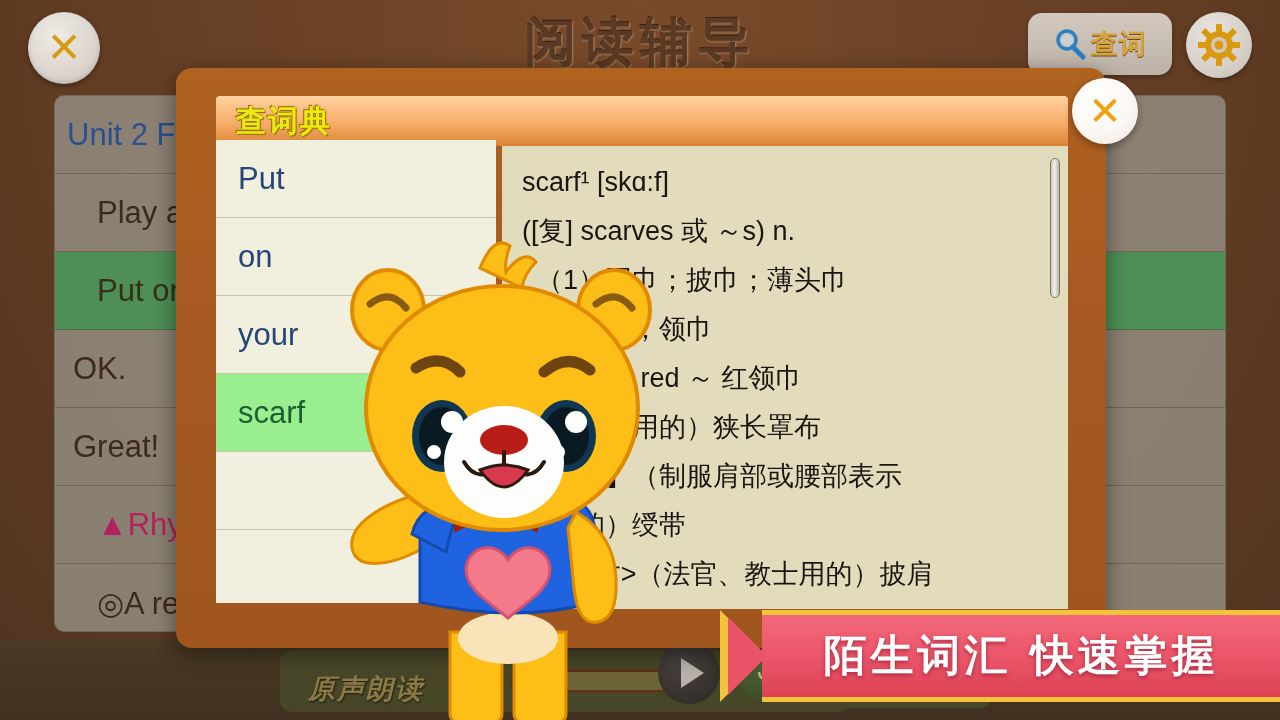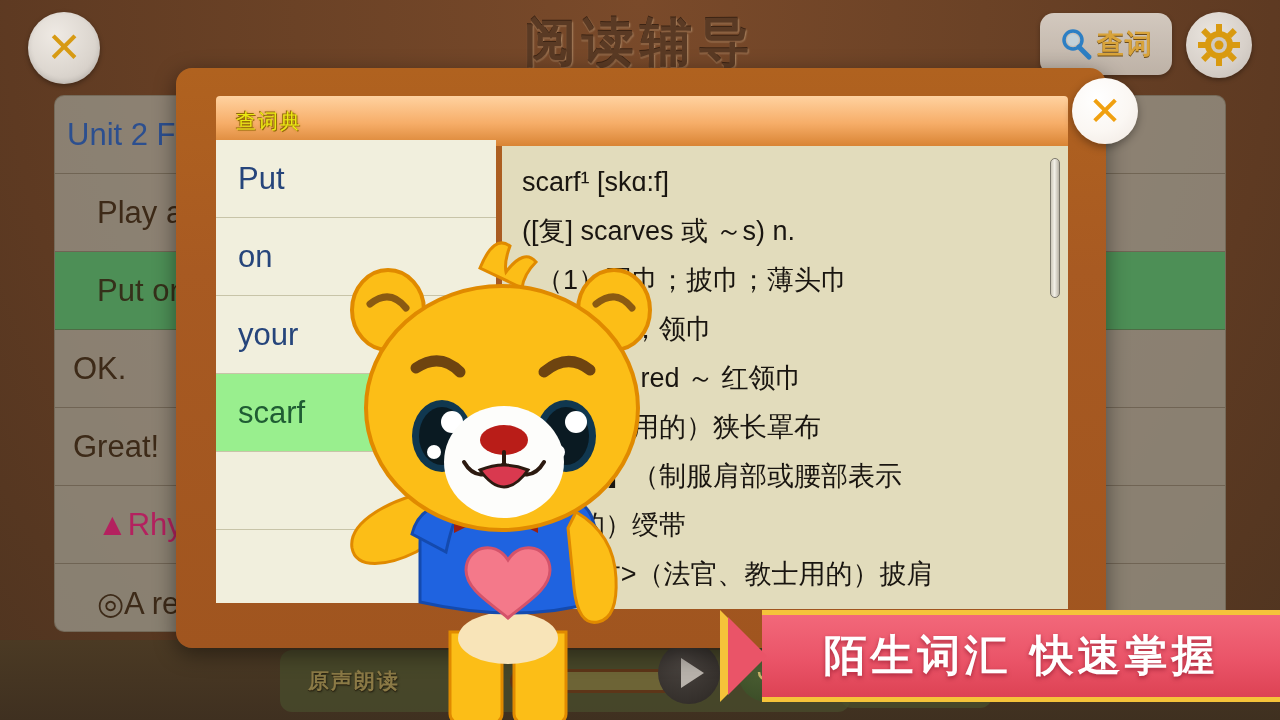--- a/index.html
+++ b/index.html
@@ -47,21 +47,21 @@
   #close-main .glyph { font-size: 42px; font-weight: bold; color: #d79a13; line-height: 1; }
 
   #settings-btn {
     right: 28px; top: 12px; width: 66px; height: 66px;
     background: radial-gradient(circle at 38% 32%, #e9e4de 0%, #d7d0c9 60%, #c2bbb4 100%);
     box-shadow: 0 2px 5px rgba(0,0,0,.35);
   }
 
   #search-btn {
     position: absolute; right: 108px; top: 13px;
-    width: 132px; height: 62px;
+    width: 144px; height: 62px;
     border-radius: 14px;
     background: linear-gradient(180deg, rgba(226,220,212,.88) 0%, rgba(205,198,189,.85) 100%);
     box-shadow: 0 2px 5px rgba(0,0,0,.3);
     display: flex; align-items: center; justify-content: center; gap: 4px;
     cursor: pointer;
   }
   #search-btn .lbl {
     font-size: 27px; font-weight: bold; color: #d8a33a;
     text-shadow: 0 1px 0 #6a4a1a;
     letter-spacing: 1px;
@@ -99,28 +99,29 @@
     background: linear-gradient(180deg, #4b3a24 0%, #3f3020 100%);
     z-index: 4;
   }
   .bb-group {
     position: absolute; left: 280px; top: 10px;
     width: 570px; height: 62px;
     background: rgba(72,76,44,.78);
     border-radius: 12px;
   }
   #btn-original {
-    position: absolute; left: 14px; top: 8px;
+    position: absolute; left: 14px; top: 16px;
     height: 46px; padding: 0 14px;
     display: flex; align-items: center;
-    font-size: 21px; font-weight: bold;
+    font-size: 27px; font-weight: bold;
     color: #8b7a46;
     text-shadow: 0 1px 0 #2c2412, 1px 1px 2px rgba(0,0,0,.5);
     letter-spacing: 2px;
     cursor: pointer;
+    font-style: italic;
   }
   #progress-track {
     position: absolute; left: 230px; top: 19px;
     width: 200px; height: 24px;
     border-radius: 12px;
     background: #6d6436;
     border: 3px solid #5d3518;
     cursor: pointer;
   }
   #btn-play {
@@ -179,21 +180,21 @@
 
   .dict-header {
     position: absolute; left: 40px; top: 28px;
     width: 852px; height: 50px;
     background: linear-gradient(180deg, #ffd2a0 0%, #f6ad68 55%, #d98434 100%);
     border-radius: 4px 4px 0 0;
     display: flex; align-items: center;
     padding-left: 20px;
   }
   .dict-header .title {
-    font-size: 20px; font-weight: normal;
+    font-size: 30px; font-weight: bold;
     color: #eaea12;
     text-shadow: 0 0 3px #b8860b, 1px 1px 0 #8a6508, -1px -1px 0 #8a6508;
     letter-spacing: 2px;
   }
 
   
   #word-list {
     position: absolute; left: 40px; top: 72px;
     width: 280px; height: 463px;
     background: #f1efdd;

